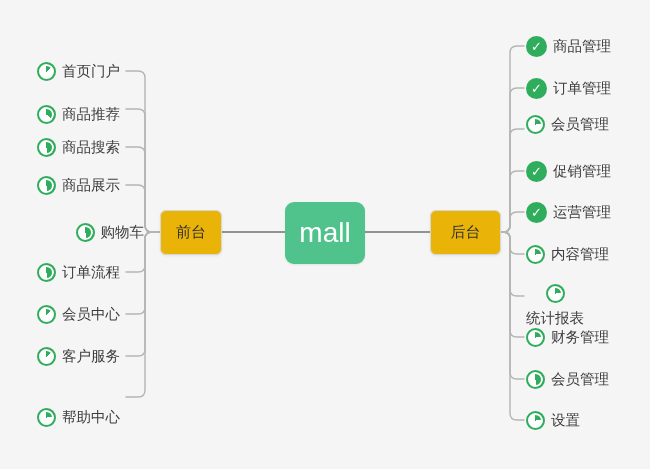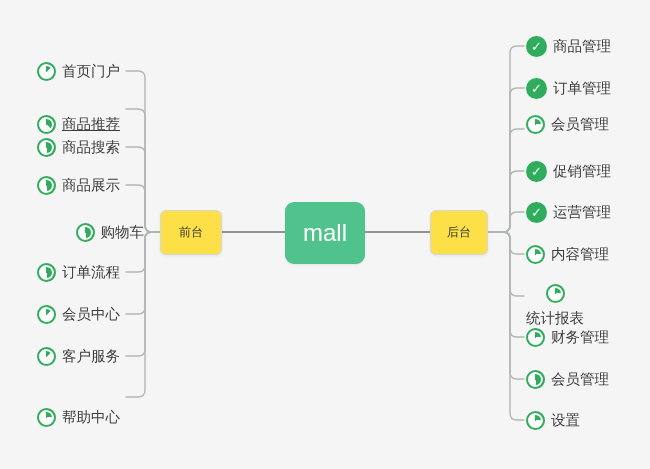--- a/index.html
+++ b/index.html
@@ -16,30 +16,30 @@
   .canvas svg{position:absolute;left:0;top:0;}
   .node{
     position:absolute;
     display:flex;align-items:center;justify-content:center;
     box-sizing:border-box;
     cursor:default;
   }
   .center-node{
     left:285px;top:202px;width:80px;height:62px;
     background:#50c28c;border-radius:9px;
-    color:#ffffff;font-size:24px;
+    color:#ffffff;font-size:28px;
     box-shadow:0 1px 2px rgba(0,0,0,0.08);
   }
   .branch-node{
-    background:#fde047;border:1px solid #d6d8d6;border-radius:6px;
-    color:#333333;font-size:12px;
+    background:#eab308;border:1px solid #d6d8d6;border-radius:6px;
+    color:#333333;font-size:15px;
     box-shadow:0 1px 3px rgba(0,0,0,0.07);
   }
   .branch-node.frontend{left:160px;top:210px;width:62px;height:45px;}
-  .branch-node.backend{left:430px;top:210px;width:58px;height:45px;}
+  .branch-node.backend{left:430px;top:210px;width:71px;height:45px;}
   .item{
     position:absolute;height:24px;
     display:flex;align-items:center;gap:6px;
     font-size:14.5px;color:#3c3c3c;white-space:nowrap;
   }
   .pie{
     display:inline-block;box-sizing:border-box;
     width:19px;height:19px;border-radius:50%;
     border:2px solid #2fad5c;
     box-shadow:inset 0 0 0 2px #ffffff;
@@ -94,21 +94,21 @@
 
   <div class="node branch-node backend">
     <span>后台</span>
   </div>
 
   <div id="items-layer">
       <div class="item" style="top: 59px; right: 530px;">
         <span class="pie" style="background: conic-gradient(rgb(47, 173, 92) 0deg, rgb(47, 173, 92) 45deg, rgb(255, 255, 255) 45deg, rgb(255, 255, 255) 360deg);"></span>
         <span class="item-label">首页门户</span>
       </div>
-      <div class="item" style="top: 112px; right: 530px; text-decoration: underline;">
+      <div class="item" style="top: 102px; right: 530px;">
         <span class="pie" style="background: conic-gradient(rgb(47, 173, 92) 0deg, rgb(47, 173, 92) 135deg, rgb(255, 255, 255) 135deg, rgb(255, 255, 255) 360deg);"></span>
         <span class="item-label">商品推荐</span>
       </div>
       <div class="item" style="top: 135px; right: 530px;">
         <span class="pie" style="background: conic-gradient(rgb(47, 173, 92) 0deg, rgb(47, 173, 92) 180deg, rgb(255, 255, 255) 180deg, rgb(255, 255, 255) 360deg);"></span>
         <span class="item-label">商品搜索</span>
       </div>
       <div class="item" style="top: 173px; right: 530px;">
         <span class="pie" style="background: conic-gradient(rgb(47, 173, 92) 0deg, rgb(47, 173, 92) 180deg, rgb(255, 255, 255) 180deg, rgb(255, 255, 255) 360deg);"></span>
         <span class="item-label">商品展示</span>

